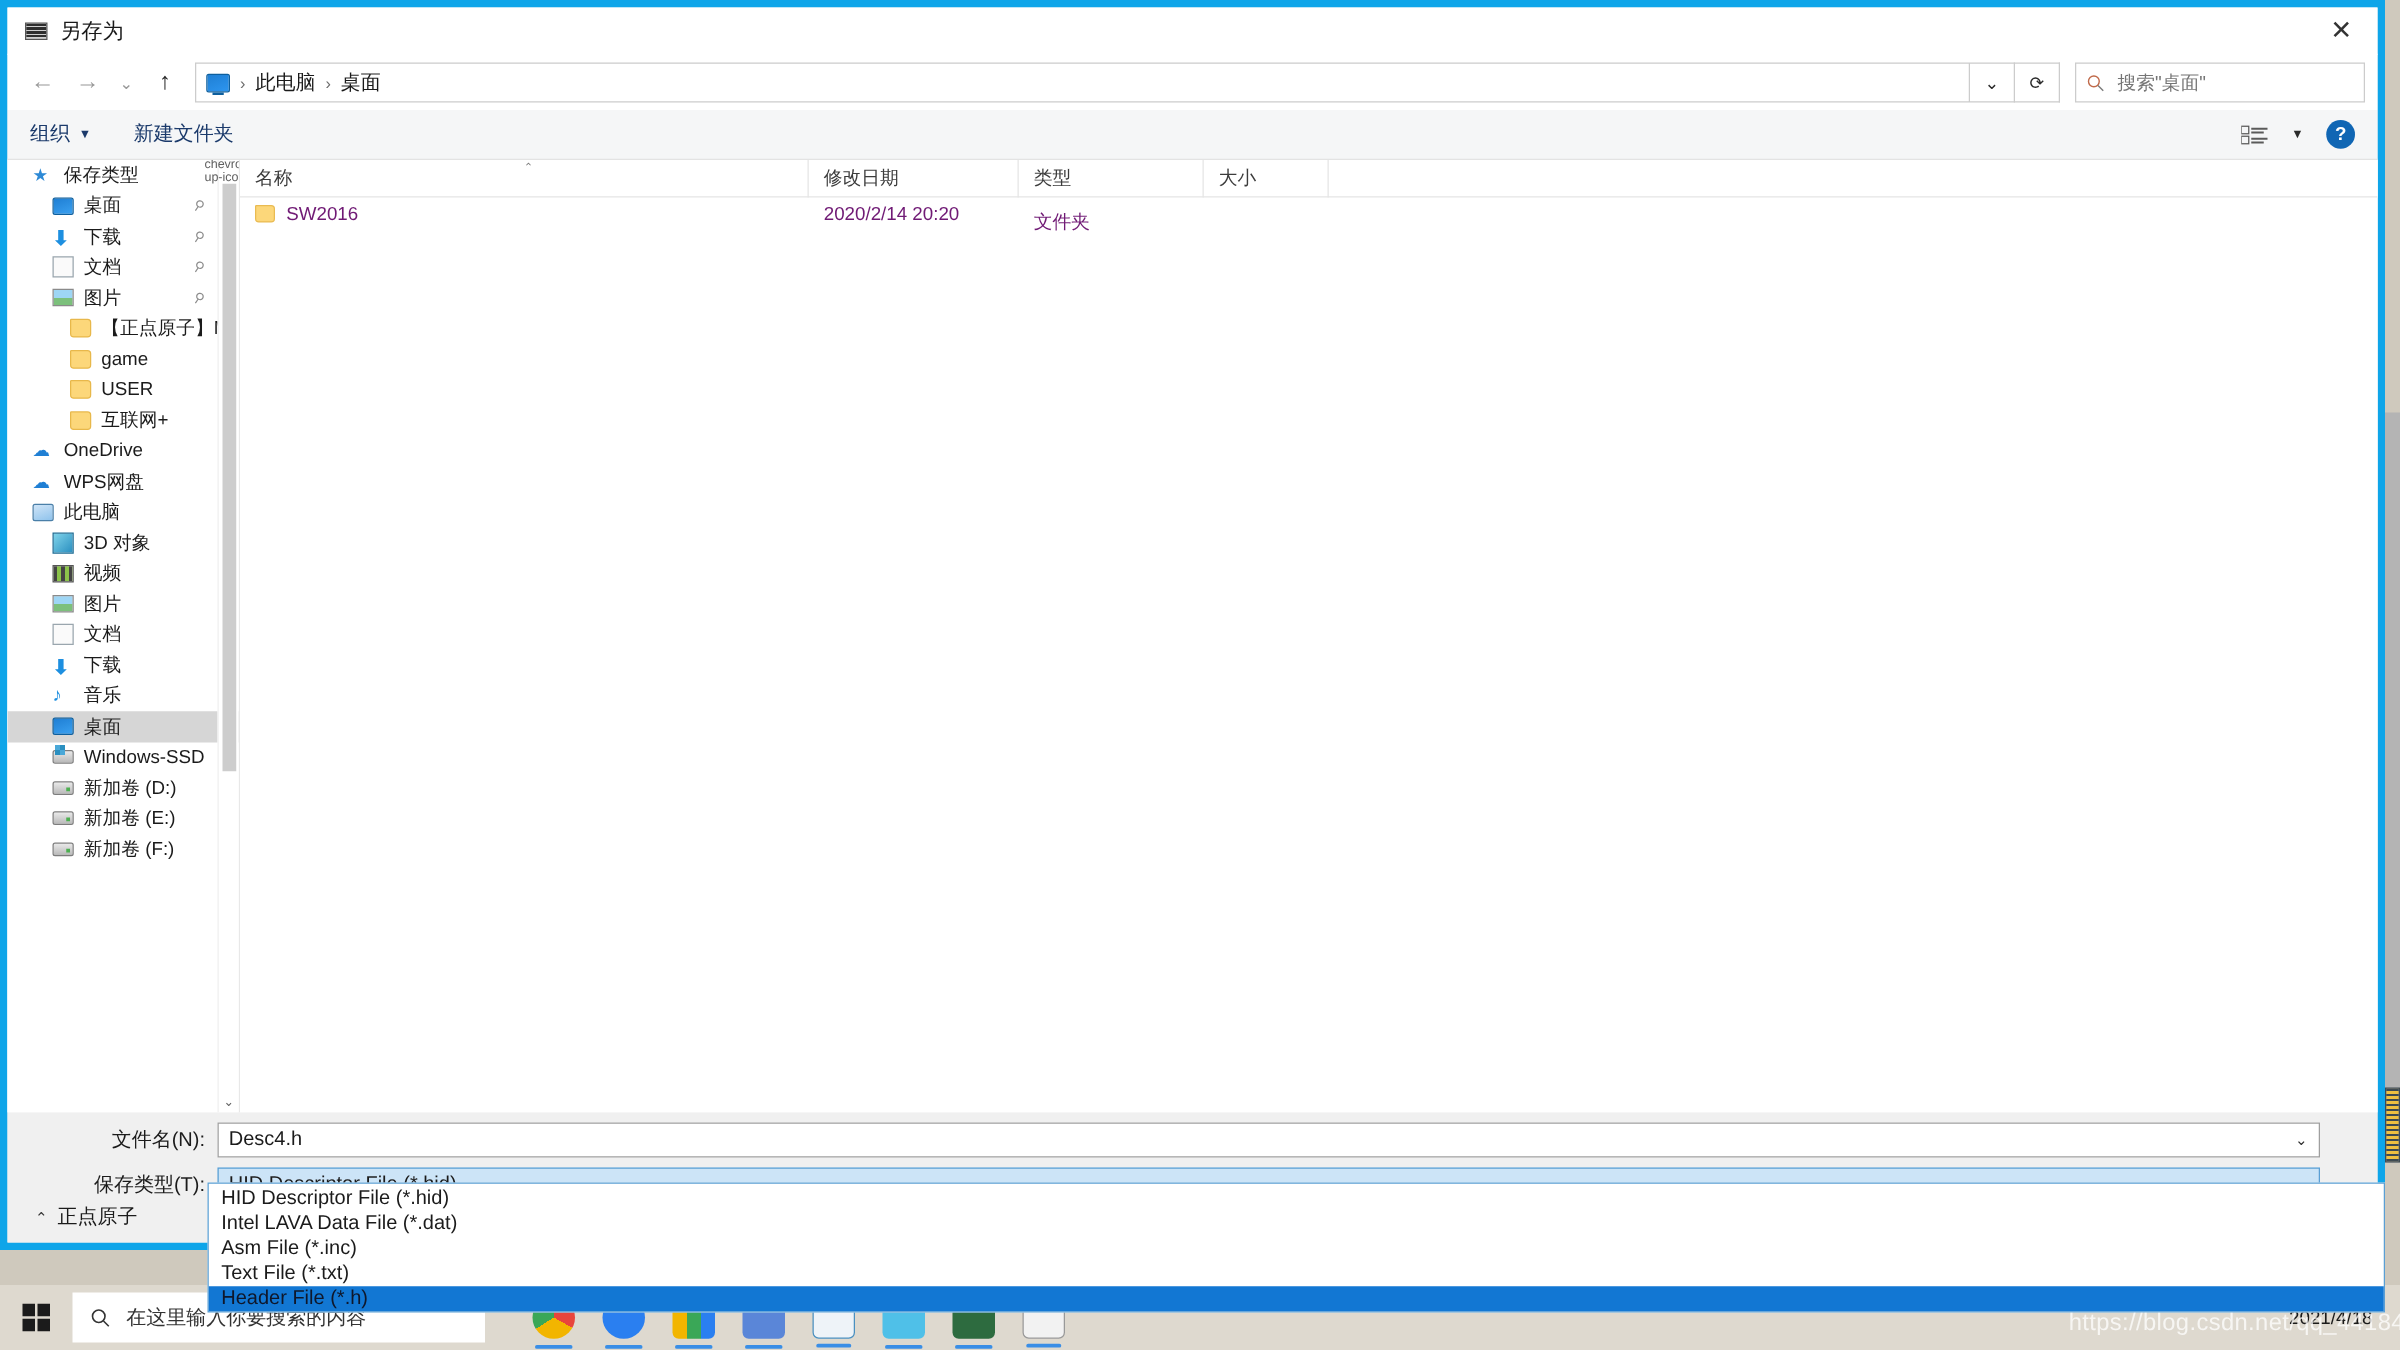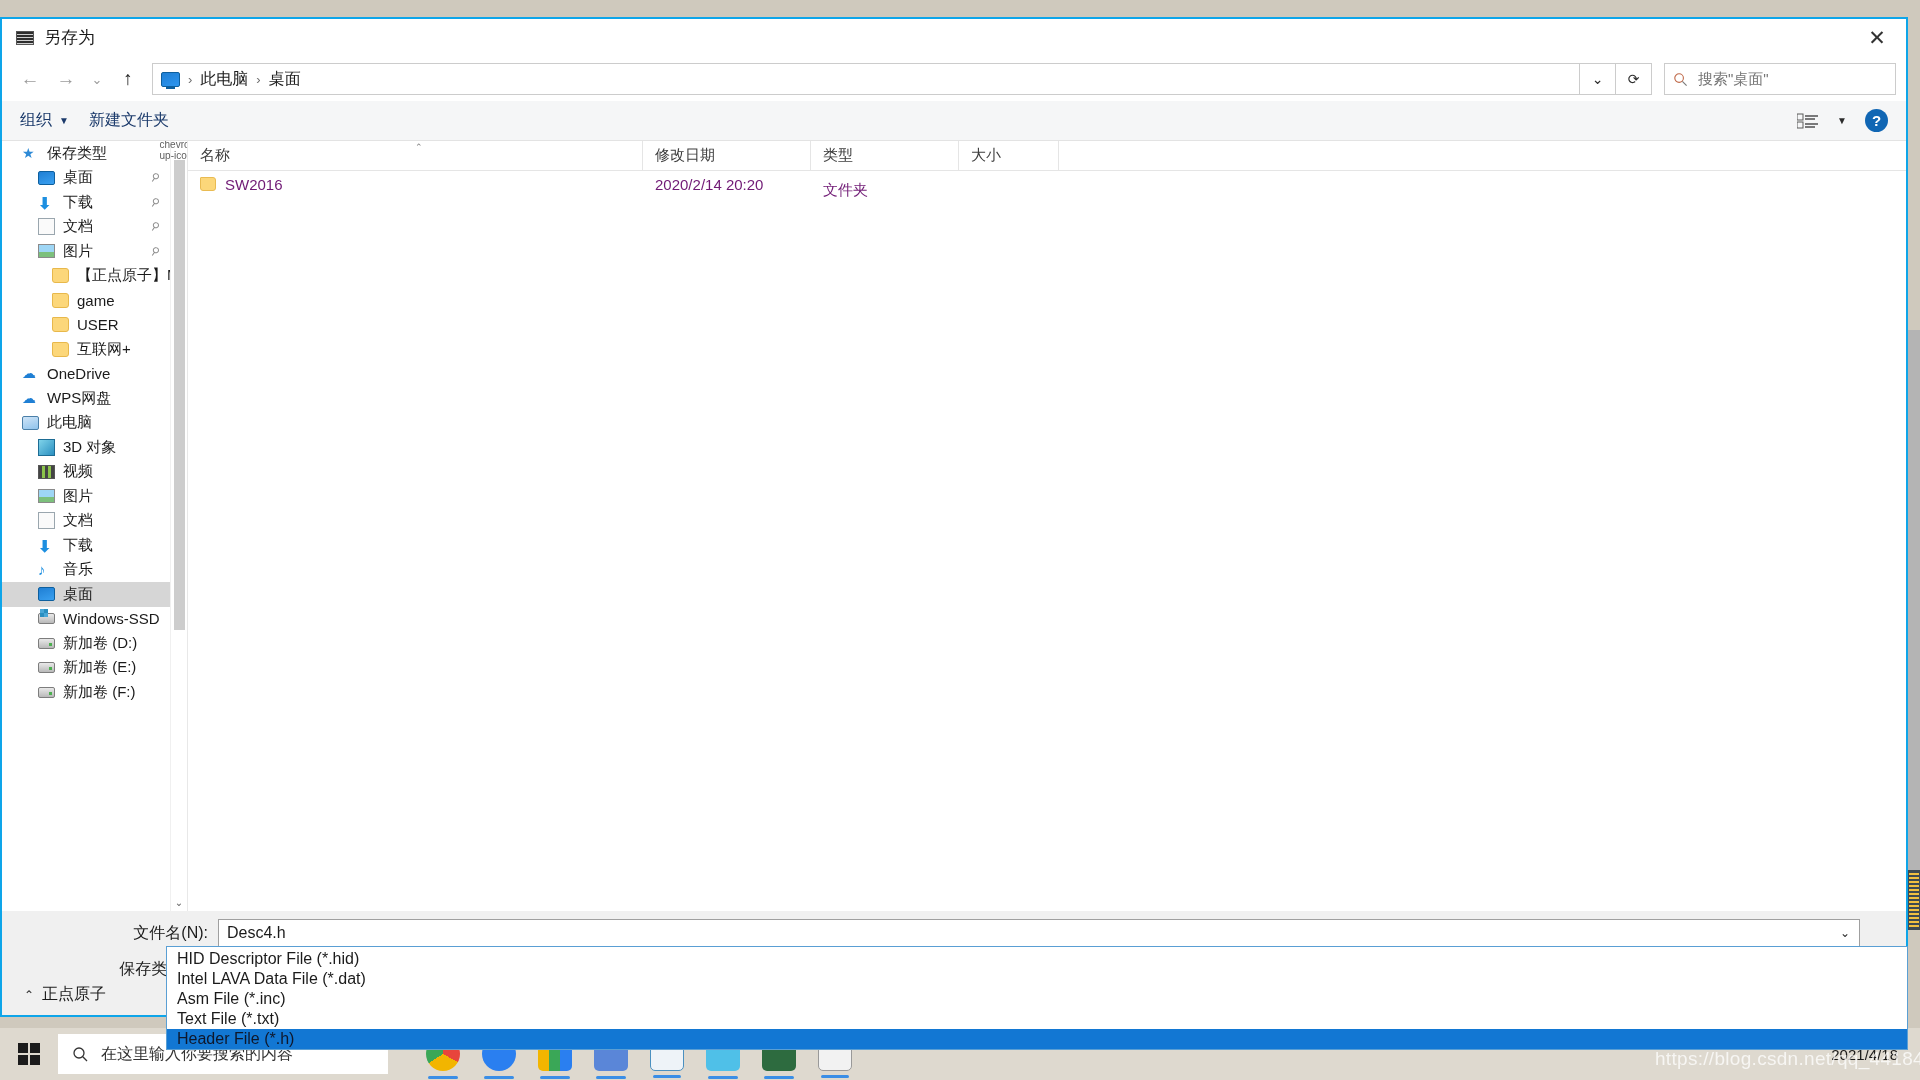--- a/index.html
+++ b/index.html
@@ -32,22 +32,22 @@
 
   
   #watermark {
     position:absolute; left: 1655px; top: 1048px;
     font-size: 19px; color: rgba(255,255,255,.75); white-space:nowrap;
     letter-spacing:.3px; pointer-events:none; z-index: 60;
   }
 
   
   #dialog {
-    position: absolute; left: 0; top: 17px; width: 1908px; height: 1000px;
-    background: #f0f0f0; border: 2px solid #0ea5e9;
+    position: absolute; left: 0; top: 0; width: 1908px; height: 1000px;
+    background: #f0f0f0; border: 6px solid #0ea5e9;
     display: flex; flex-direction: column; z-index: 20; justify-content: flex-end;
   }
   #titlebar {
     height: 38px; background: #fff; display:flex; align-items:center;
     border-bottom: 1px solid #fff; flex: none;
   }
   #app-icon {
     width: 18px; height: 14px; margin: 0 10px 0 14px;
     background: repeating-linear-gradient(180deg,#2e2e2e 0 2px,#cfcfcf 2px 3px);
     border: 1px solid #555;
@@ -90,21 +90,21 @@
   }
   #searchbox {
     width: 232px; height: 32px; margin-left: 12px; border: 1px solid #cccccc;
     background:#fff; display:flex; align-items:center; padding: 0 8px; gap: 10px;
     font-size: 15px; color: #757575;
   }
 
   
   #cmdbar {
     height: 40px; background: #f5f6f7; border-bottom: 1px solid #e3e3e3;
-    display:flex; align-items:center; padding: 0 18px; gap: 20px; flex: none;
+    display:flex; align-items:center; padding: 0 18px; gap: 34px; flex: none;
   }
   .cmd { font-size: 16px; color: #1b3a6b; display:flex; align-items:center; gap:7px; }
   #cmd-right { margin-left:auto; display:flex; align-items:center; gap: 18px; }
   #view-icon { width: 22px; height: 16px; position:relative; }
   #help-btn {
     width: 23px; height: 23px; border-radius: 50%;
     background: #1066b4; color:#fff; font-size: 15px; font-weight: bold;
     display:flex; align-items:center; justify-content:center;
   }
 
@@ -160,21 +160,21 @@
   }
   .colh { height: 30px; display:flex; align-items:center; padding-left: 12px; border-right:1px solid #e5e5e5; position:relative; }
   .sortcaret { position:absolute; left: 50%; top: 1px; font-size: 9px; color:#7d7d7d; }
   #rows { flex: 1 1 auto; position:relative; }
   .filerow { height: 26px; display:flex; align-items:center; font-size: 15px; color:#701a75; }
   .cell { padding-left: 12px; display:flex; align-items:center; gap: 9px; }
   #rowfolder-icon { width: 16px; height: 14px; background:#fcd77a; border:1px solid #e9bb52; border-radius:1px 3px 3px 3px;}
 
   
   #formarea { flex: none; height: 104px; background: #f0f0f0; position:relative; padding-top: 8px; }
-  .frow { display:flex; align-items:center; height: 28px; margin-bottom: 8px; padding-left: 48px; }
+  .frow { display:flex; align-items:center; height: 28px; margin-bottom: 8px; }
   .flabel { width: 168px; text-align: right; padding-right: 10px; font-size: 16px; color:#1b1b1b; }
   .fctrl {
     flex: 1 1 auto; margin-right: 46px; height: 28px; border:1px solid #9f9f9f;
     background:#fff; display:flex; align-items:center; padding-left: 8px;
     font-size: 16px; color:#1b1b1b;
   }
   .fctrl .chev { margin-left:auto; padding: 0 9px; font-size: 12px; color:#2b2b2b; }
   #type-combo { background: #cce4f7; border: 1px solid #5a9fd4; }
   #hidefolders {
     position:absolute; left: 22px; bottom: 10px; display:flex; align-items:center; gap: 8px;

